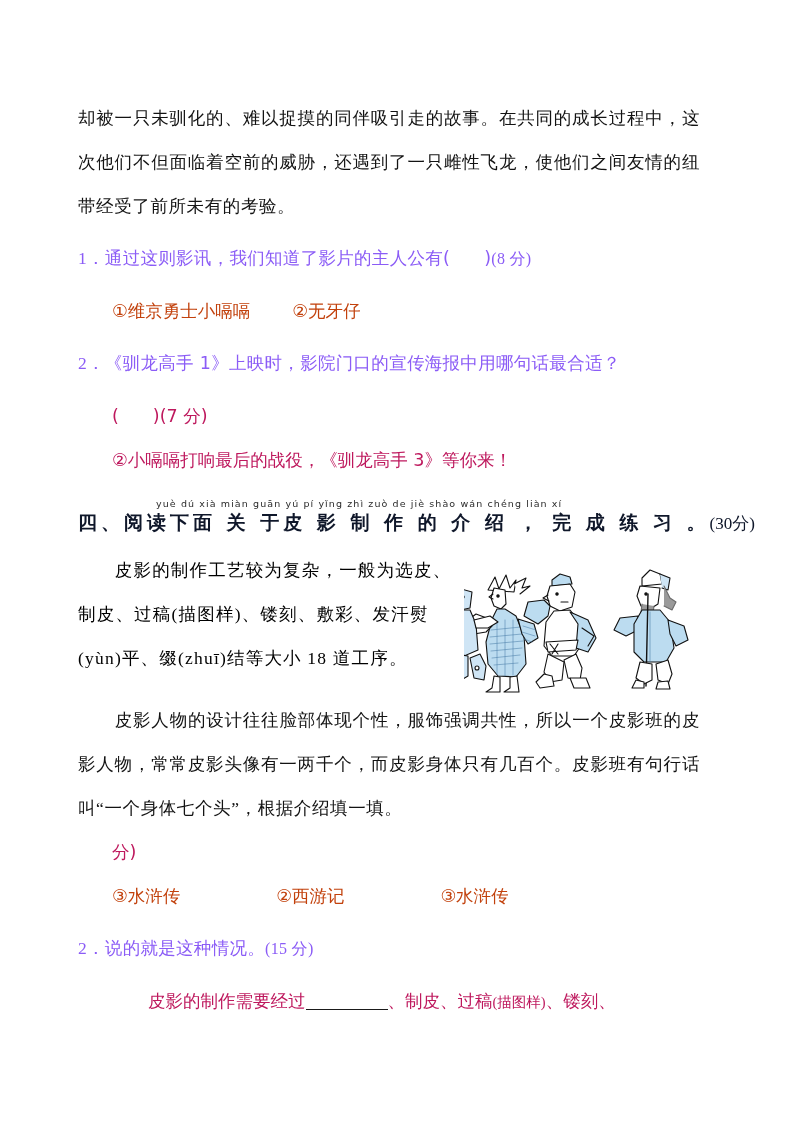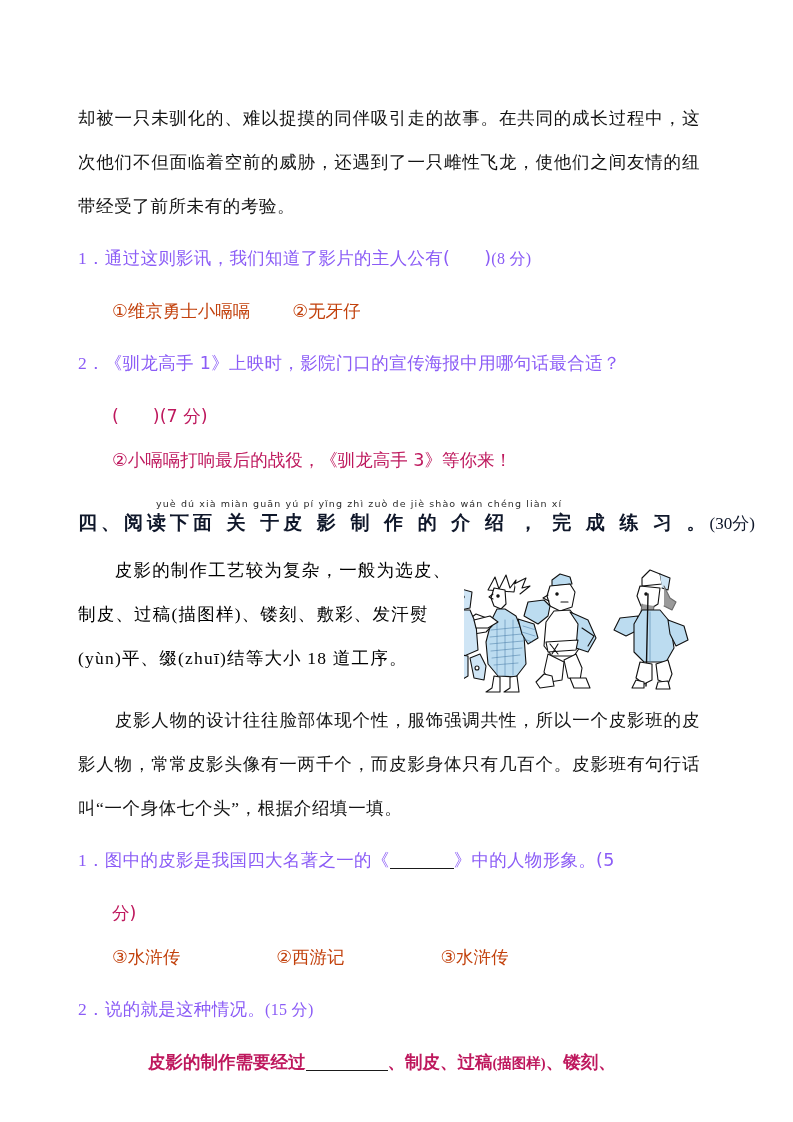--- a/index.html
+++ b/index.html
@@ -278,29 +278,26 @@
           </g>
         </svg>
       </div>
 
       <p class="wrap-para">皮影的制作工艺较为复杂，一般为选皮、制皮、过稿(描图样)、镂刻、敷彩、发汗熨(yùn)平、缀(zhuī)结等大小 18 道工序。</p>
       <div class="clear"></div>
     </div>
 
     <p class="para indent">皮影人物的设计往往脸部体现个性，服饰强调共性，所以一个皮影班的皮影人物，常常皮影头像有一两千个，而皮影身体只有几百个。皮影班有句行话叫“一个身体七个头”，根据介绍填一填。</p>
 
-    <p class="qline">
-      <span class="num">1．</span><span>图中的皮影是我国四大名著之一的《</span><span class="blank-s"></span><span>》中的人物形象。(5</span>
-    </p>
     <p class="indent-line">分)</p>
     <p class="opts">
       <span>③水浒传</span><span class="gap-xl"></span><span>②西游记</span><span class="gap-xl"></span><span>③水浒传</span>
     </p>
 
     <p class="qline">
       <span class="num">2．</span><span>说的就是这种情况。</span><span class="score">(15 分)</span>
     </p>
-    <p class="indent-line" style="padding-left:70px;font-weight:bold;">
+    <p class="indent-line" style="padding-left:70px;">
       <span>皮影的制作需要经过</span><span class="blank-m"></span><span>、制皮、过稿</span><span class="small-note">(描图样)</span><span>、镂刻、</span>
     </p>
 
   </div>
 </div>
 
 </body></html>

